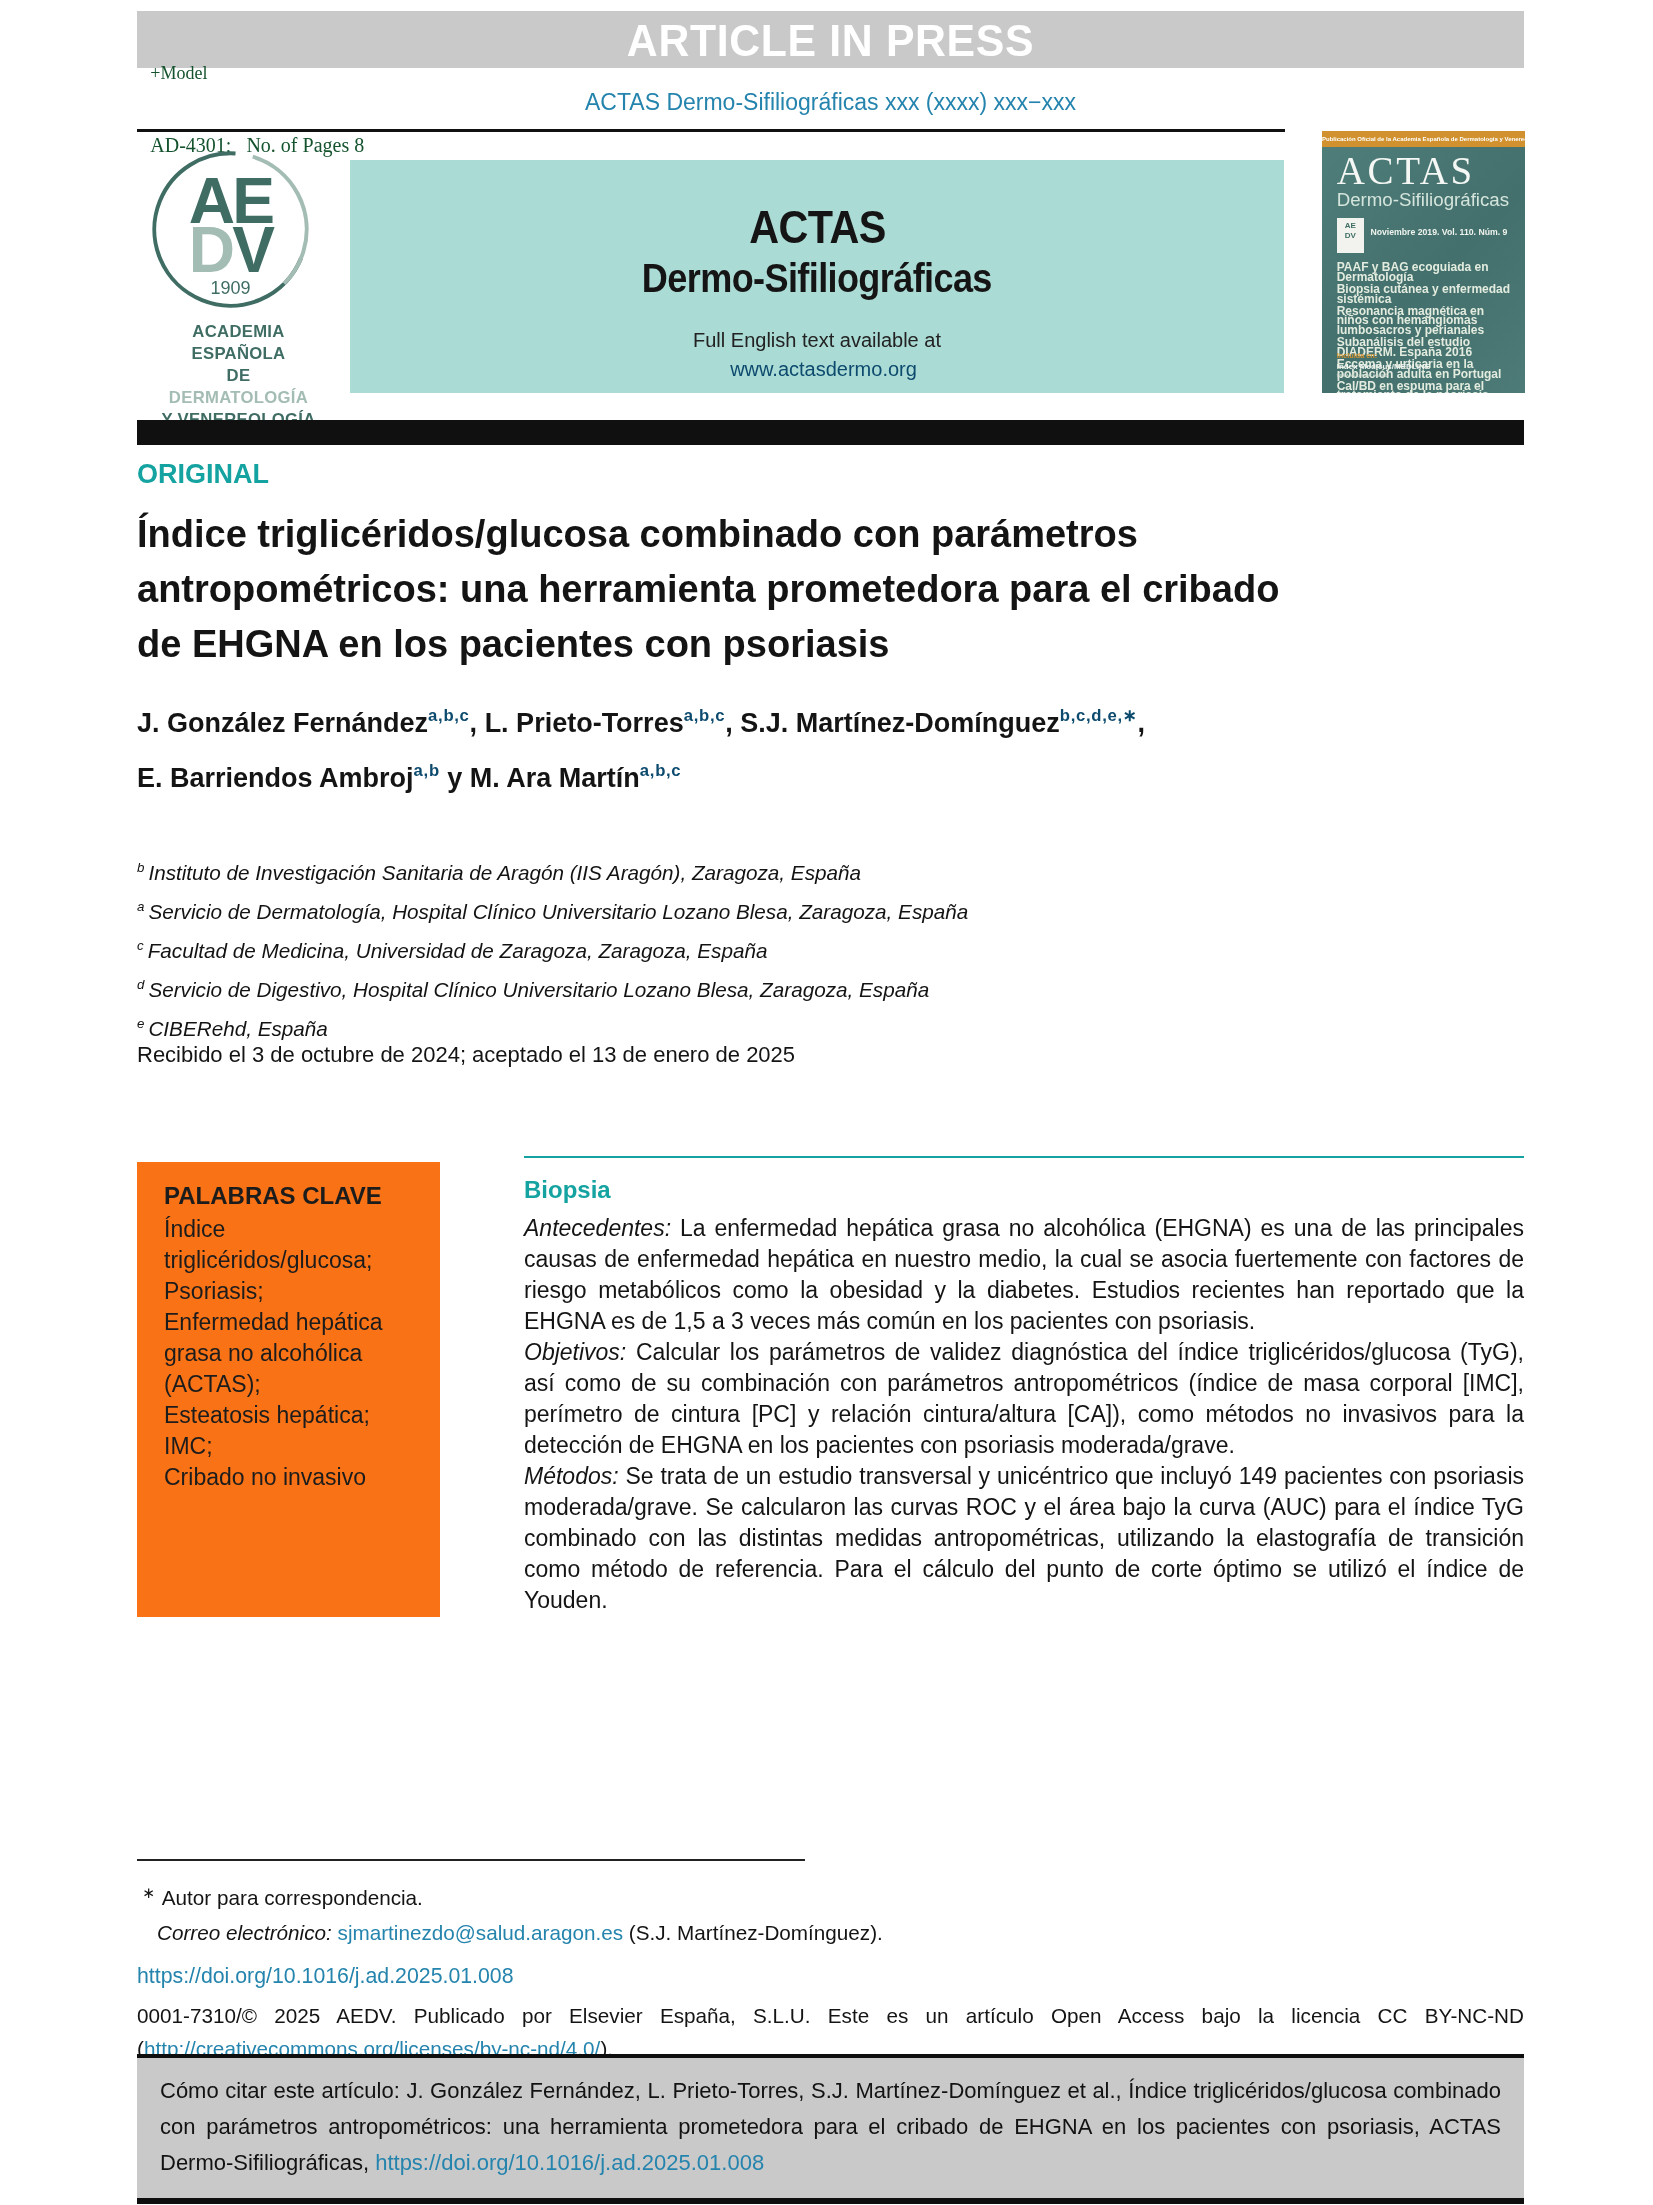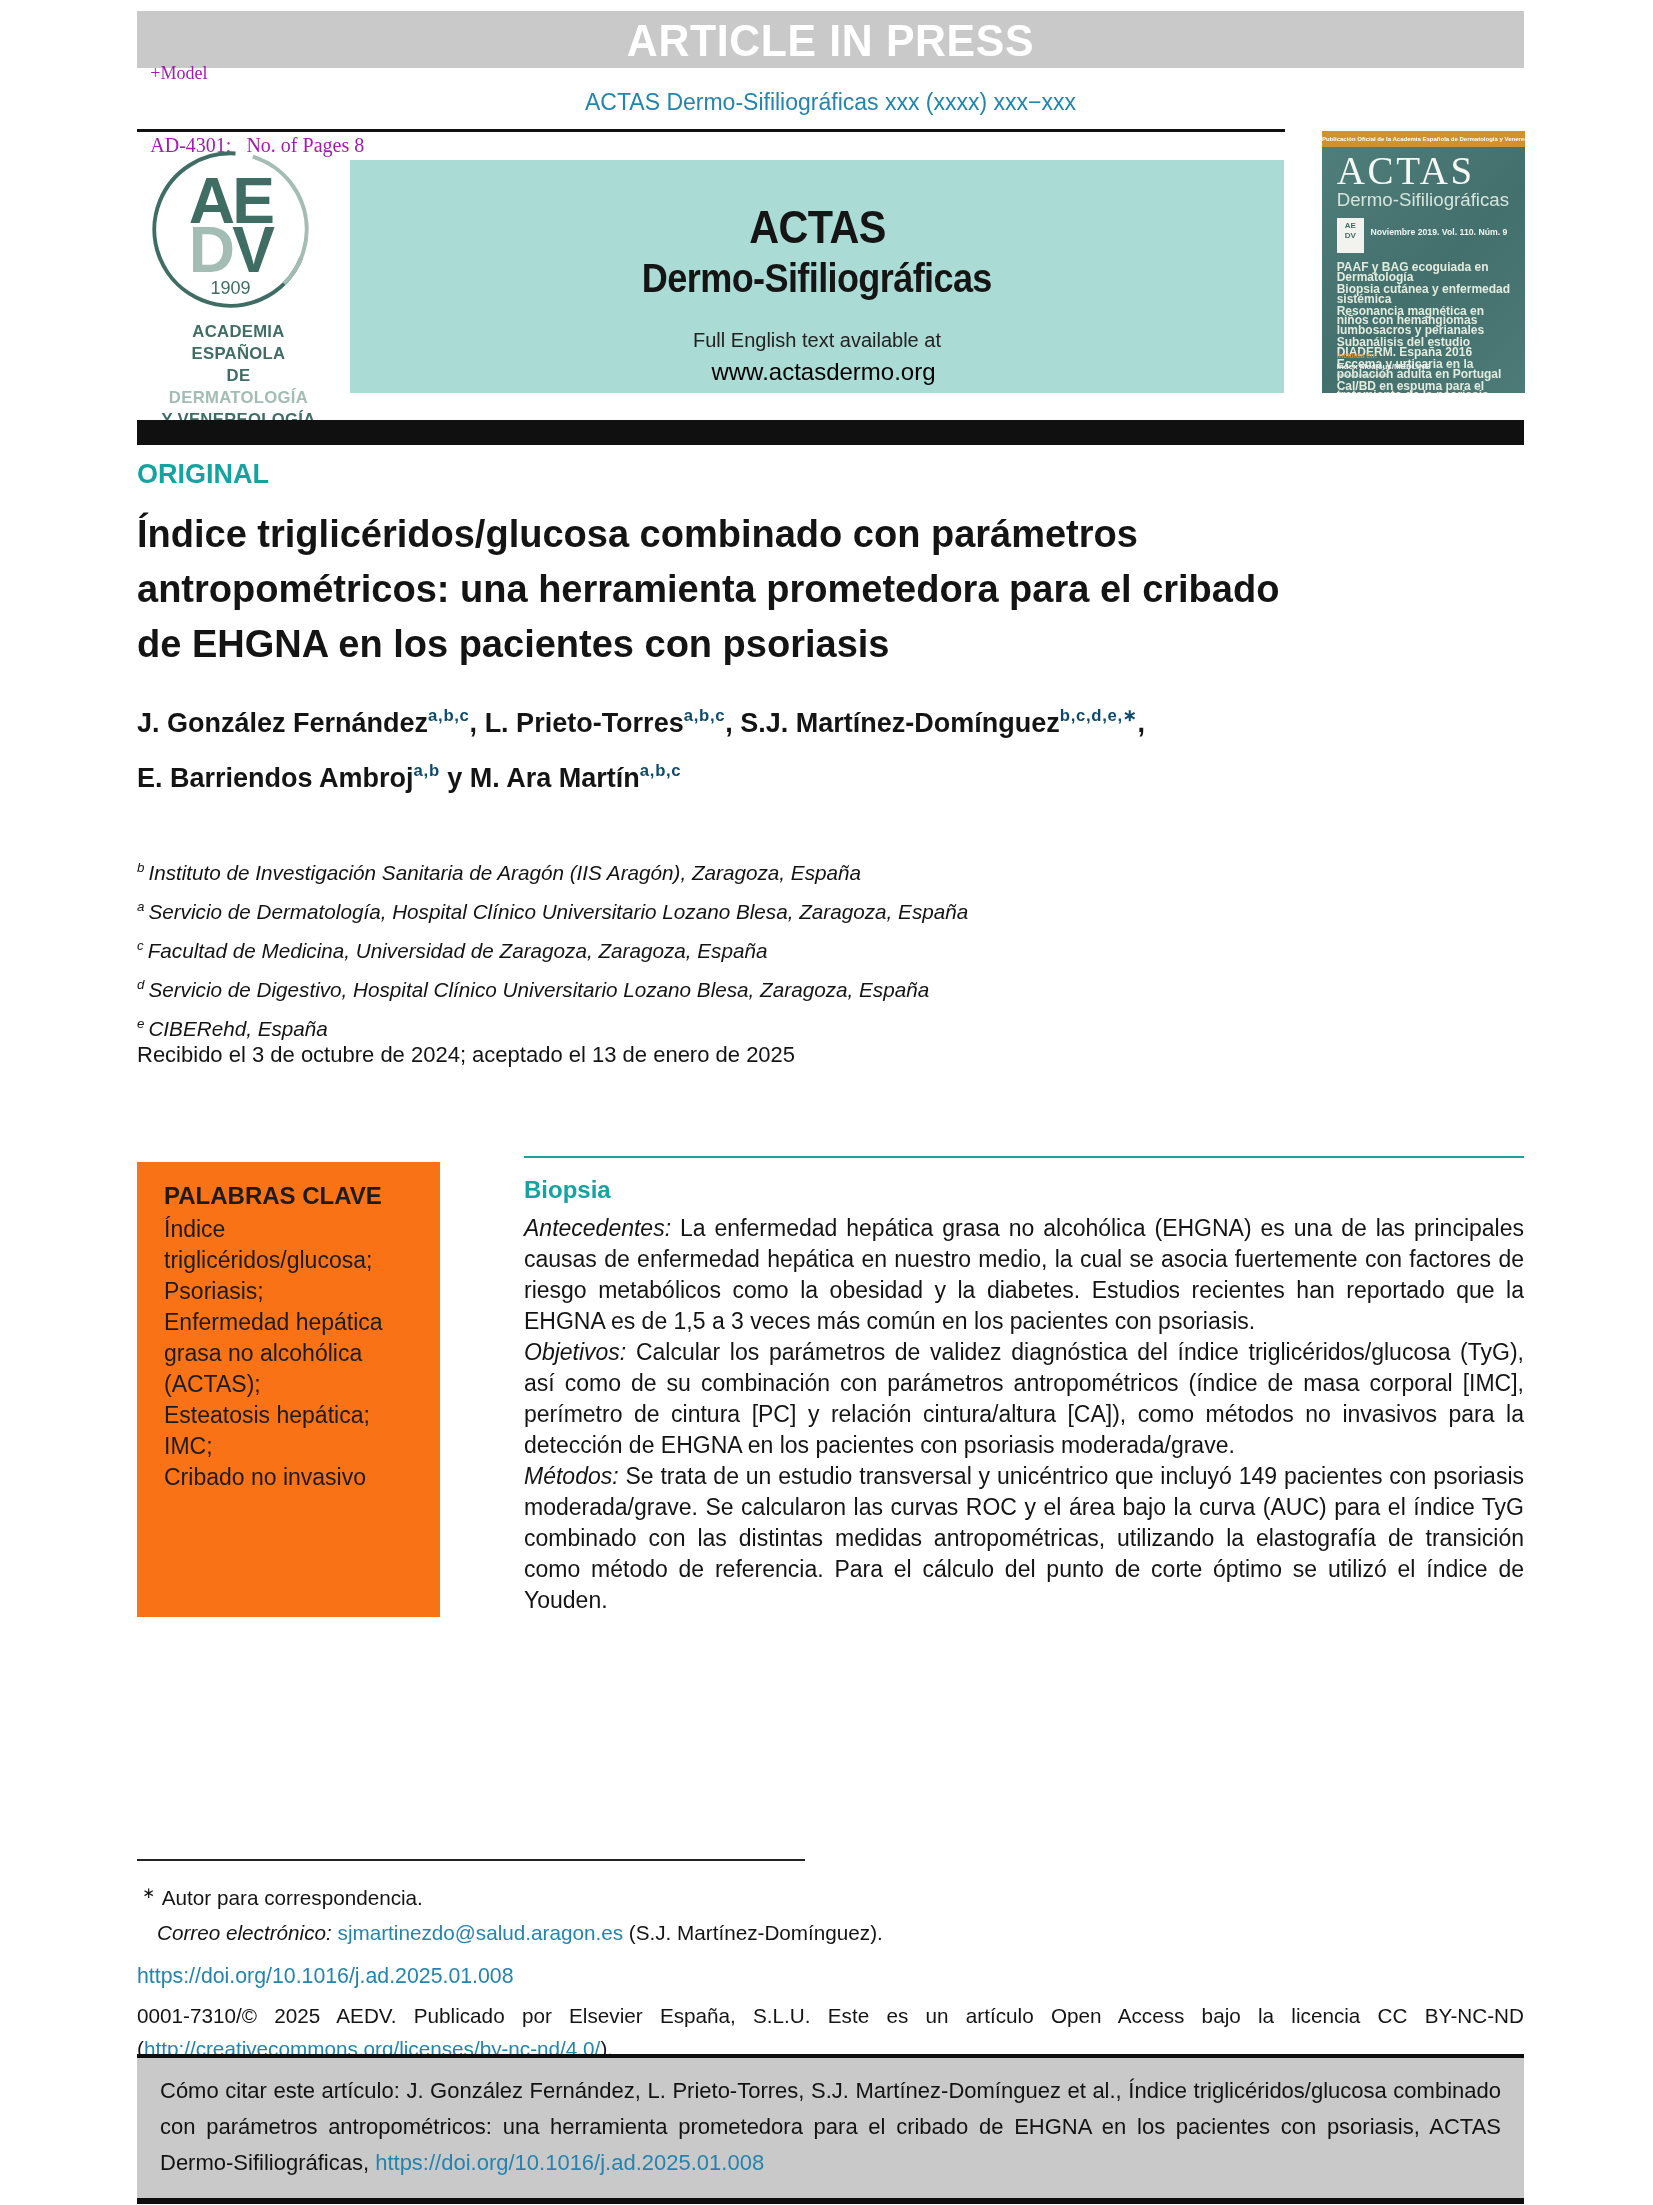--- a/index.html
+++ b/index.html
@@ -2,21 +2,21 @@
 <html style="font-size:10.7px"><head>
 <meta charset="utf-8">
 <style>
   html,body{margin:0;padding:0;background:#ffffff;}
   .page{position:relative;width:1654px;height:2205px;background:#fff;
         font-family:"Liberation Sans", sans-serif;color:#161616;overflow:hidden;}
 
   
   .banner{position:absolute;left:137px;top:10.7px;width:1387px;height:57px;background:#c9c9c9;}
   .model-block{position:absolute;left:13.3px;top:2px;font-family:"Liberation Serif", serif;
-               font-size:18px;line-height:24px;color:#a21caf;white-space:pre;}
+               font-size:18px;line-height:24px;color:#14532d;white-space:pre;}
   .model-line2{font-size:20px;}
   .aip{position:absolute;left:0;right:0;top:4px;text-align:center;color:#ffffff;
        font-size:45px;font-weight:700;letter-spacing:0.7px;transform:scaleX(0.95);}
 
   .running-head{position:absolute;left:137px;top:89px;width:1387px;text-align:center;
                 font-size:23px;color:#2484ad;}
 
   .top-rule{position:absolute;left:137px;top:129px;width:1148px;height:2.7px;background:#111;}
 
   
@@ -25,21 +25,21 @@
                 color:#3f6d64;letter-spacing:0.3px;margin-left:16px;}
   .cap-light{color:#a3bcb4;}
 
   .journal-box{position:absolute;left:350px;top:160px;width:934px;height:233px;background:#abdbd5;
                text-align:center;}
   .jb-t1{margin-top:39px;font-size:47px;font-weight:700;color:#151515;
          display:inline-block;transform:scaleX(0.88);letter-spacing:-0.7px;}
   .jb-t2{margin-top:1.3px;font-size:41px;font-weight:700;color:#151515;
          display:inline-block;transform:scaleX(0.88);letter-spacing:-0.7px;}
   .jb-n1{margin-top:27px;font-size:20px;color:#222;}
-  .jb-n2{margin-top:5.3px;font-size:24px;color:#000000;margin-left:13px;}
+  .jb-n2{margin-top:5.3px;font-size:20px;color:#0c4a6e;margin-left:13px;}
 
   .cover{position:absolute;left:1322px;top:131px;width:203px;height:262px;background:#4b7e7a;
          background:linear-gradient(135deg,#507f7b 0%,#436f6c 55%,#4d7b77 100%);overflow:hidden;}
   .cover-band{height:16px;background:#d0912e;color:#ffffff;font-size:6px;font-weight:700;
               line-height:16px;text-align:center;white-space:nowrap;}
   .cover-inner{padding:4px 9.3px 0 14.7px;text-align:left;}
   .cover-t1{font-family:"Liberation Serif", serif;font-size:39px;line-height:39px;color:#f4f7f3;
             letter-spacing:2.7px;}
   .cover-t2{font-size:18.7px;line-height:20px;color:#d5e5dc;margin-top:0px;}
   .cover-issue-row{display:flex;align-items:flex-start;margin-top:8px;}

